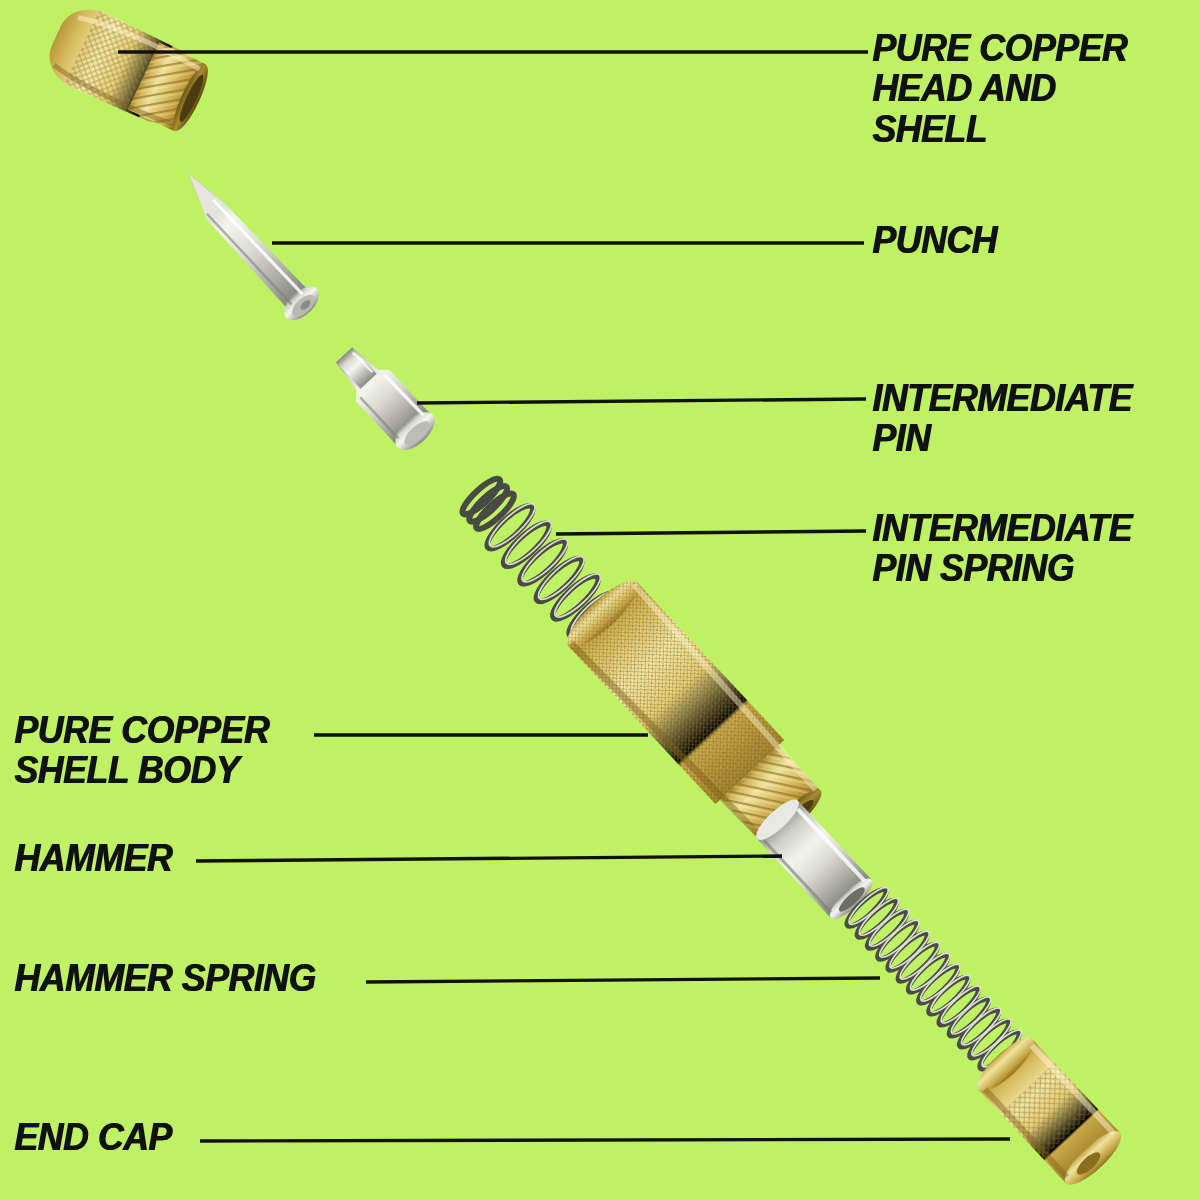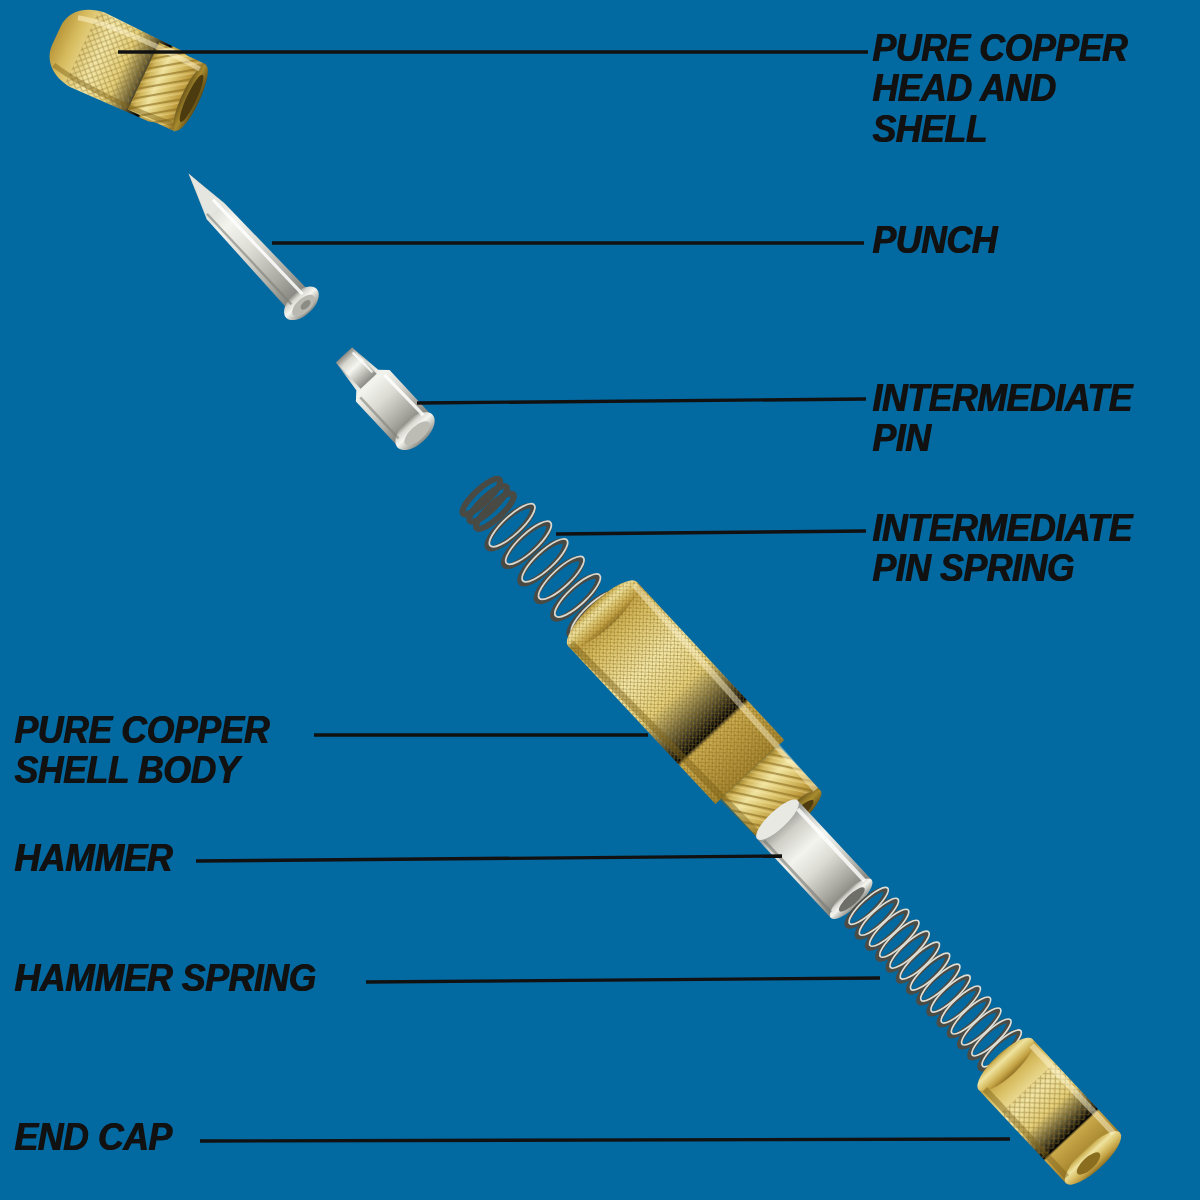--- a/index.html
+++ b/index.html
@@ -4,21 +4,21 @@
 <style>
   html, body {
     margin: 0;
     padding: 0;
     background: #ffffff;
   }
   #stage {
     position: relative;
     width: 1200px;
     height: 1200px;
-    background: #0369a1;
+    background: #bef264;
     overflow: hidden;
     font-family: "Liberation Sans", sans-serif;
   }
   .label {
     position: absolute;
     font-family: "Liberation Sans", sans-serif;
     font-weight: 700;
     font-style: italic;
     font-size: 38px;
     line-height: 1.06;

